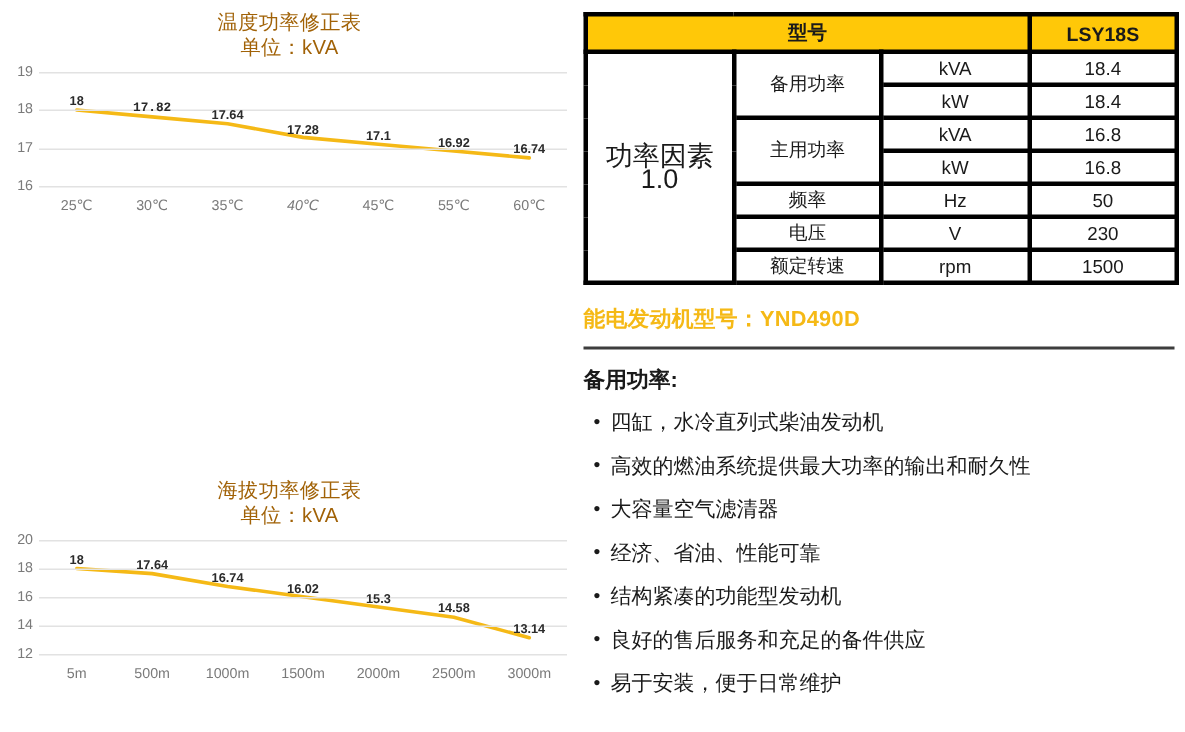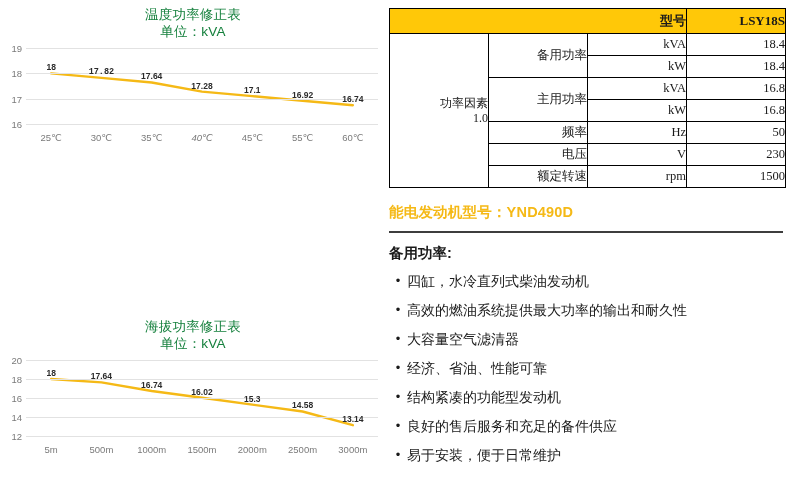--- a/index.html
+++ b/index.html
@@ -29,21 +29,21 @@
 
   
   .chart-block { position: absolute; left: 0; width: 386px; }
   #chart-temp { top: 6px; height: 160px; }
   #chart-alt  { top: 318px; height: 160px; }
 
   .chart-title {
     text-align: center;
     font-size: 13.5px;
     line-height: 17px;
-    color: #15803d;
+    color: #a16207;
     font-weight: 400;
     letter-spacing: 0.2px;
   }
   .chart-title .t2 { display: block; }
 
   .plot-wrap {
     position: relative;
     margin-top: 8px;
     height: 106px;
   }
@@ -94,39 +94,38 @@
 
   
   .spec-table {
     position: absolute;
     left: 3px; top: 8px;
     width: 397px;
     border-collapse: collapse;
     table-layout: fixed;
   }
   .spec-table td, .spec-table th {
-    border: 1px solid #000000;
-    text-align: right;
+    border: 3px solid #000000;
+    text-align: center;
     vertical-align: middle;
     font-size: 12.5px;
     color: #1a1a1a;
     padding: 0;
     height: 22px;
-    font-family: Liberation Serif, serif;
   }
   .spec-table th.hdr {
     background: #FFC808;
     font-weight: 700;
     font-size: 13px;
     height: 25px;
     color: #1a1a1a;
   }
   td.pf {
     width: 62px;
-    font-size: 12px;
+    font-size: 18px;
     line-height: 15px;
   }
   td.grp { width: 110px; }
   td.unit { width: 48px; }
   td.val { }
 
   
   .engine-row {
     position: absolute;
     left: 3px; top: 197px;

